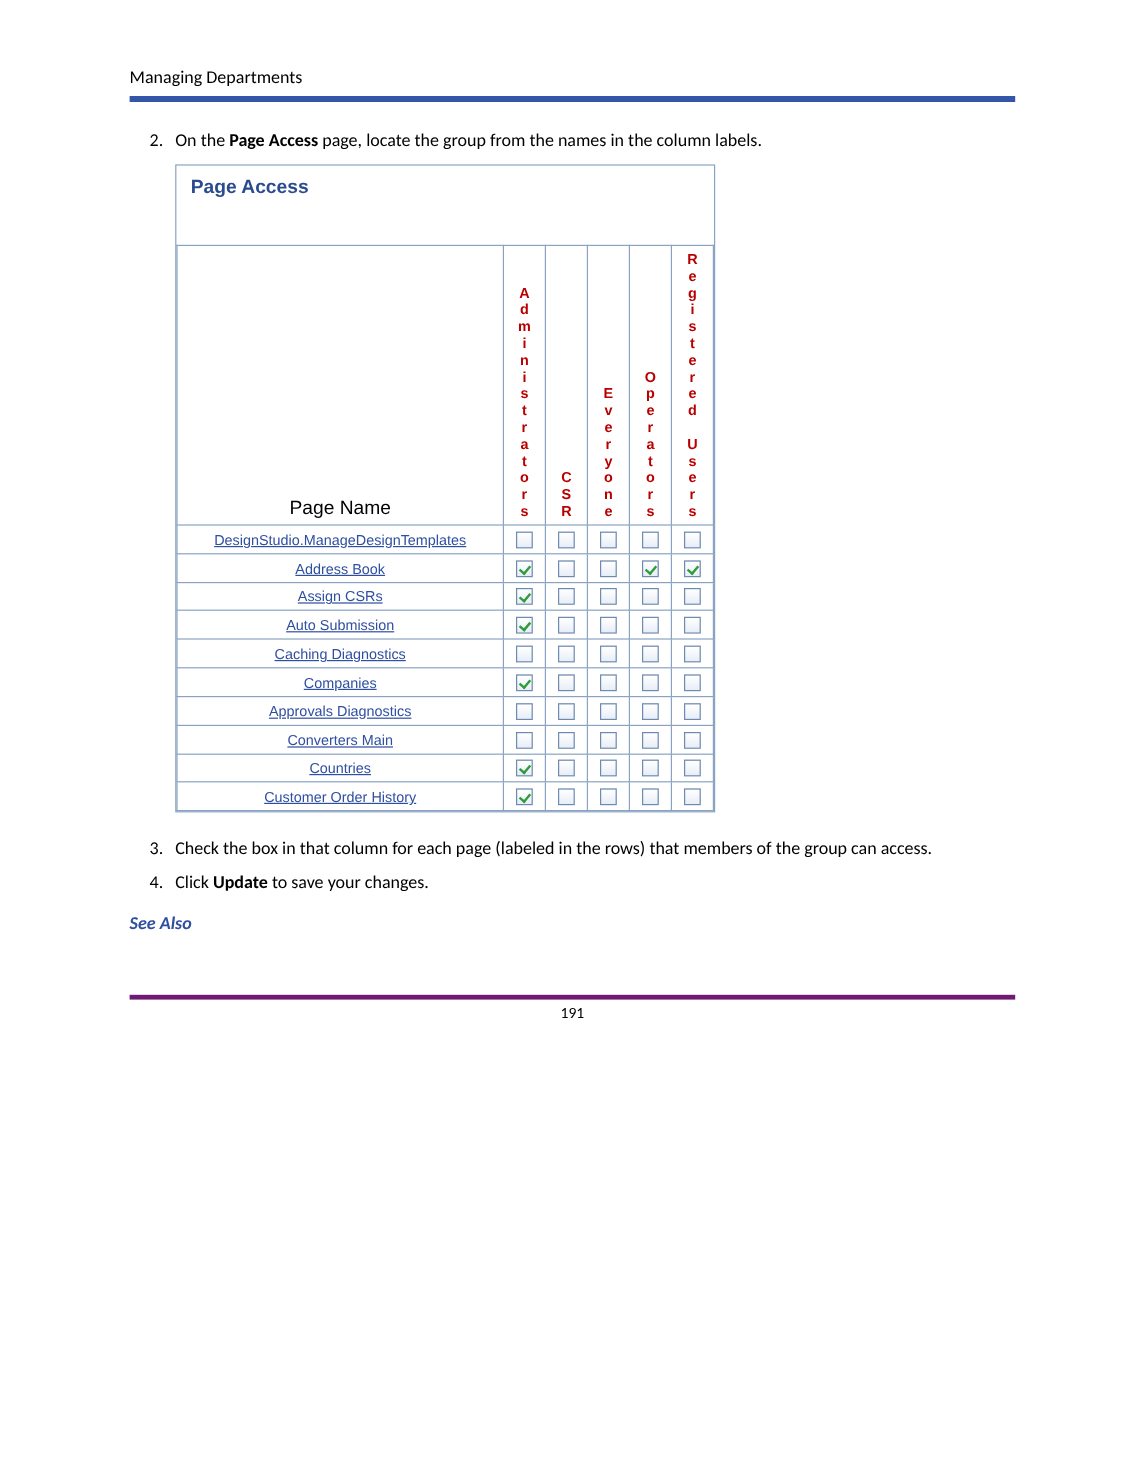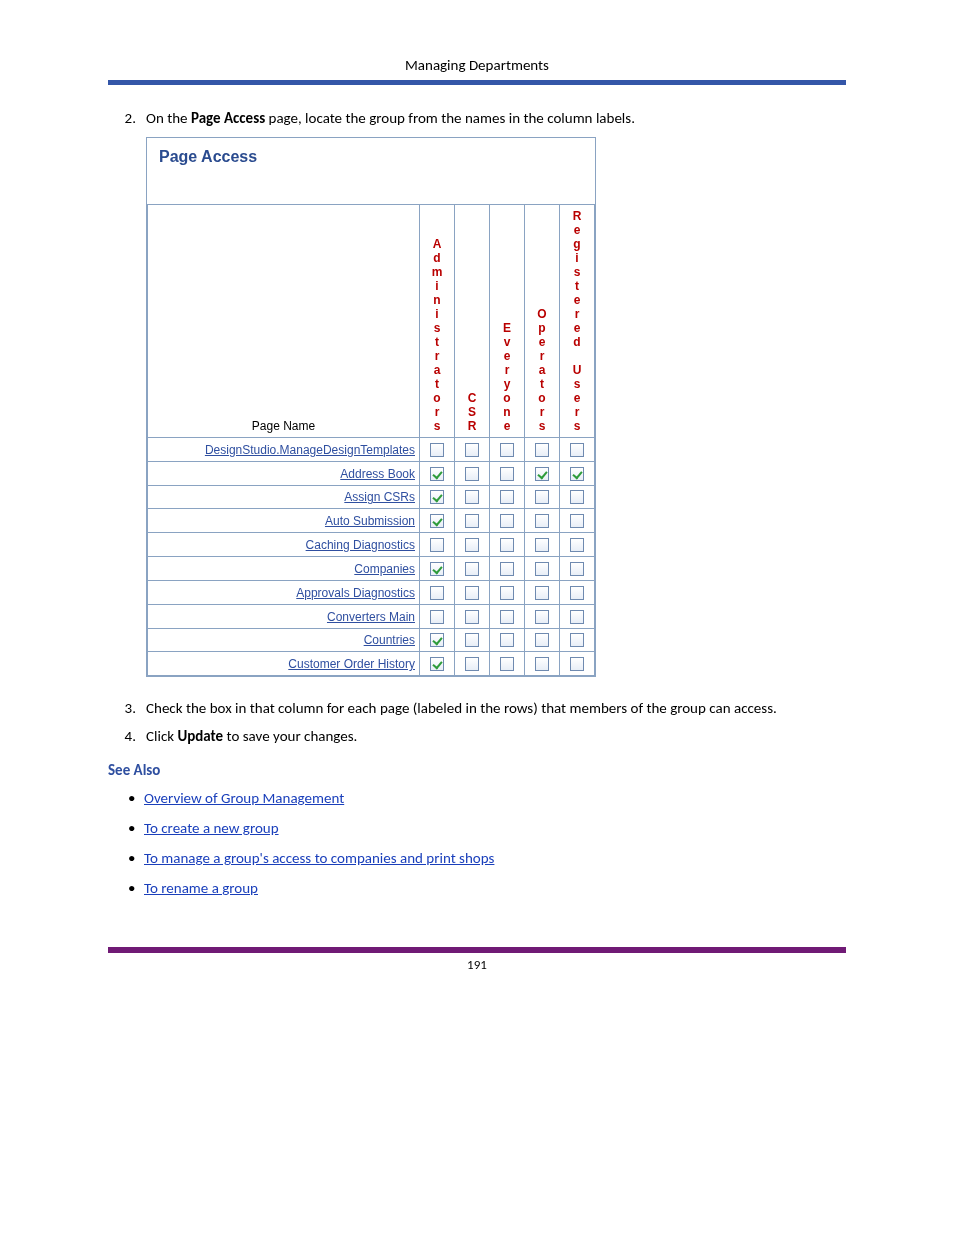--- a/index.html
+++ b/index.html
@@ -7,21 +7,21 @@
     width:954px;
     margin:0 auto;
     font-family:Calibri, "Segoe UI", Arial, sans-serif;
     color:#000;
   }
   .page{
     padding:56px 108px 24px 108px;
     box-sizing:border-box;
   }
   .crumb{
-    text-align:center;
+    text-align:left;
     font-size:15px;
     color:#000;
     margin-bottom:6px;
   }
   .hr{
     height:5px;
     background:#3456a8;
     margin-bottom:24px;
   }
   .li-num{
@@ -63,41 +63,41 @@
     vertical-align:bottom;
     padding:4px 4px;
   }
   table.access thead th{
     background:#fff;
   }
   table.access thead th.pn{
     text-align:center;
     font-weight:400;
     color:#000;
-    font-size:12px;
+    font-size:16px;
     vertical-align:bottom;
   }
   .col-head{
     width:26px;
     text-align:center;
   }
   .vlabel{
     color:#b90000;
     font-weight:700;
     font-size:12px;
     display:inline-block;
     line-height:14px;
     width:12px;
     
     word-break:break-all;
     white-space:pre;
     text-align:center;
   }
   td.pname{
-    text-align:right;
+    text-align:center;
     padding:4px 6px;
     vertical-align:middle;
   }
   td.pname a{
     color:#2f4fa0;
     text-decoration:underline;
   }
   td.cb{
     width:26px;
     text-align:center;
@@ -117,20 +117,21 @@
     content:"";
     position:absolute;
     left:2px;top:3px;
     width:7px;height:4px;
     border:2px solid #2f9c3b;
     border-top:none;border-right:none;
     transform:rotate(-50deg);
   }
   .see-also{
     color:#2f4fa0;
+    font-style:italic;
     font-weight:700;
     font-size:15px;
     margin:16px 0 10px 0;
   }
   .bullets{
     list-style:none;
     margin:0;
     padding:0 0 0 20px;
     font-size:15px;
   }
@@ -141,21 +142,21 @@
   .bullets li::before{
     content:"\2022";
     position:absolute;
     left:-16px;
     top:0;
     color:#000;
     font-size:15px;
   }
   .bullets a{color:#1a3fbb;text-decoration:underline;}
   .footer{
-    border-top:6px solid #701a75;
+    border-top:4px solid #701a75;
     margin-top:50px;
     padding-top:4px;
     text-align:center;
     font-size:13px;
   }
 </style>
 </head>
 <body>
 
 <div class="page">
@@ -321,23 +322,17 @@
   </div>
 
   <div class="li-num">
     <div class="n">4.</div>
     <div class="t">
       <span>Click </span><b>Update</b><span> to save your changes.</span>
     </div>
   </div>
 
   <div class="see-also">See Also</div>
-  <ul class="bullets" id="links">
-      <li><a href="#">Overview of Group Management</a></li>
-      <li><a href="#">To create a new group</a></li>
-      <li><a href="#">To manage a group's access to companies and print shops</a></li>
-      <li><a href="#">To rename a group</a></li>
-    </ul>
 
   <div class="footer">
     <span>191</span>
   </div>
 </div>
 
 </body></html>

